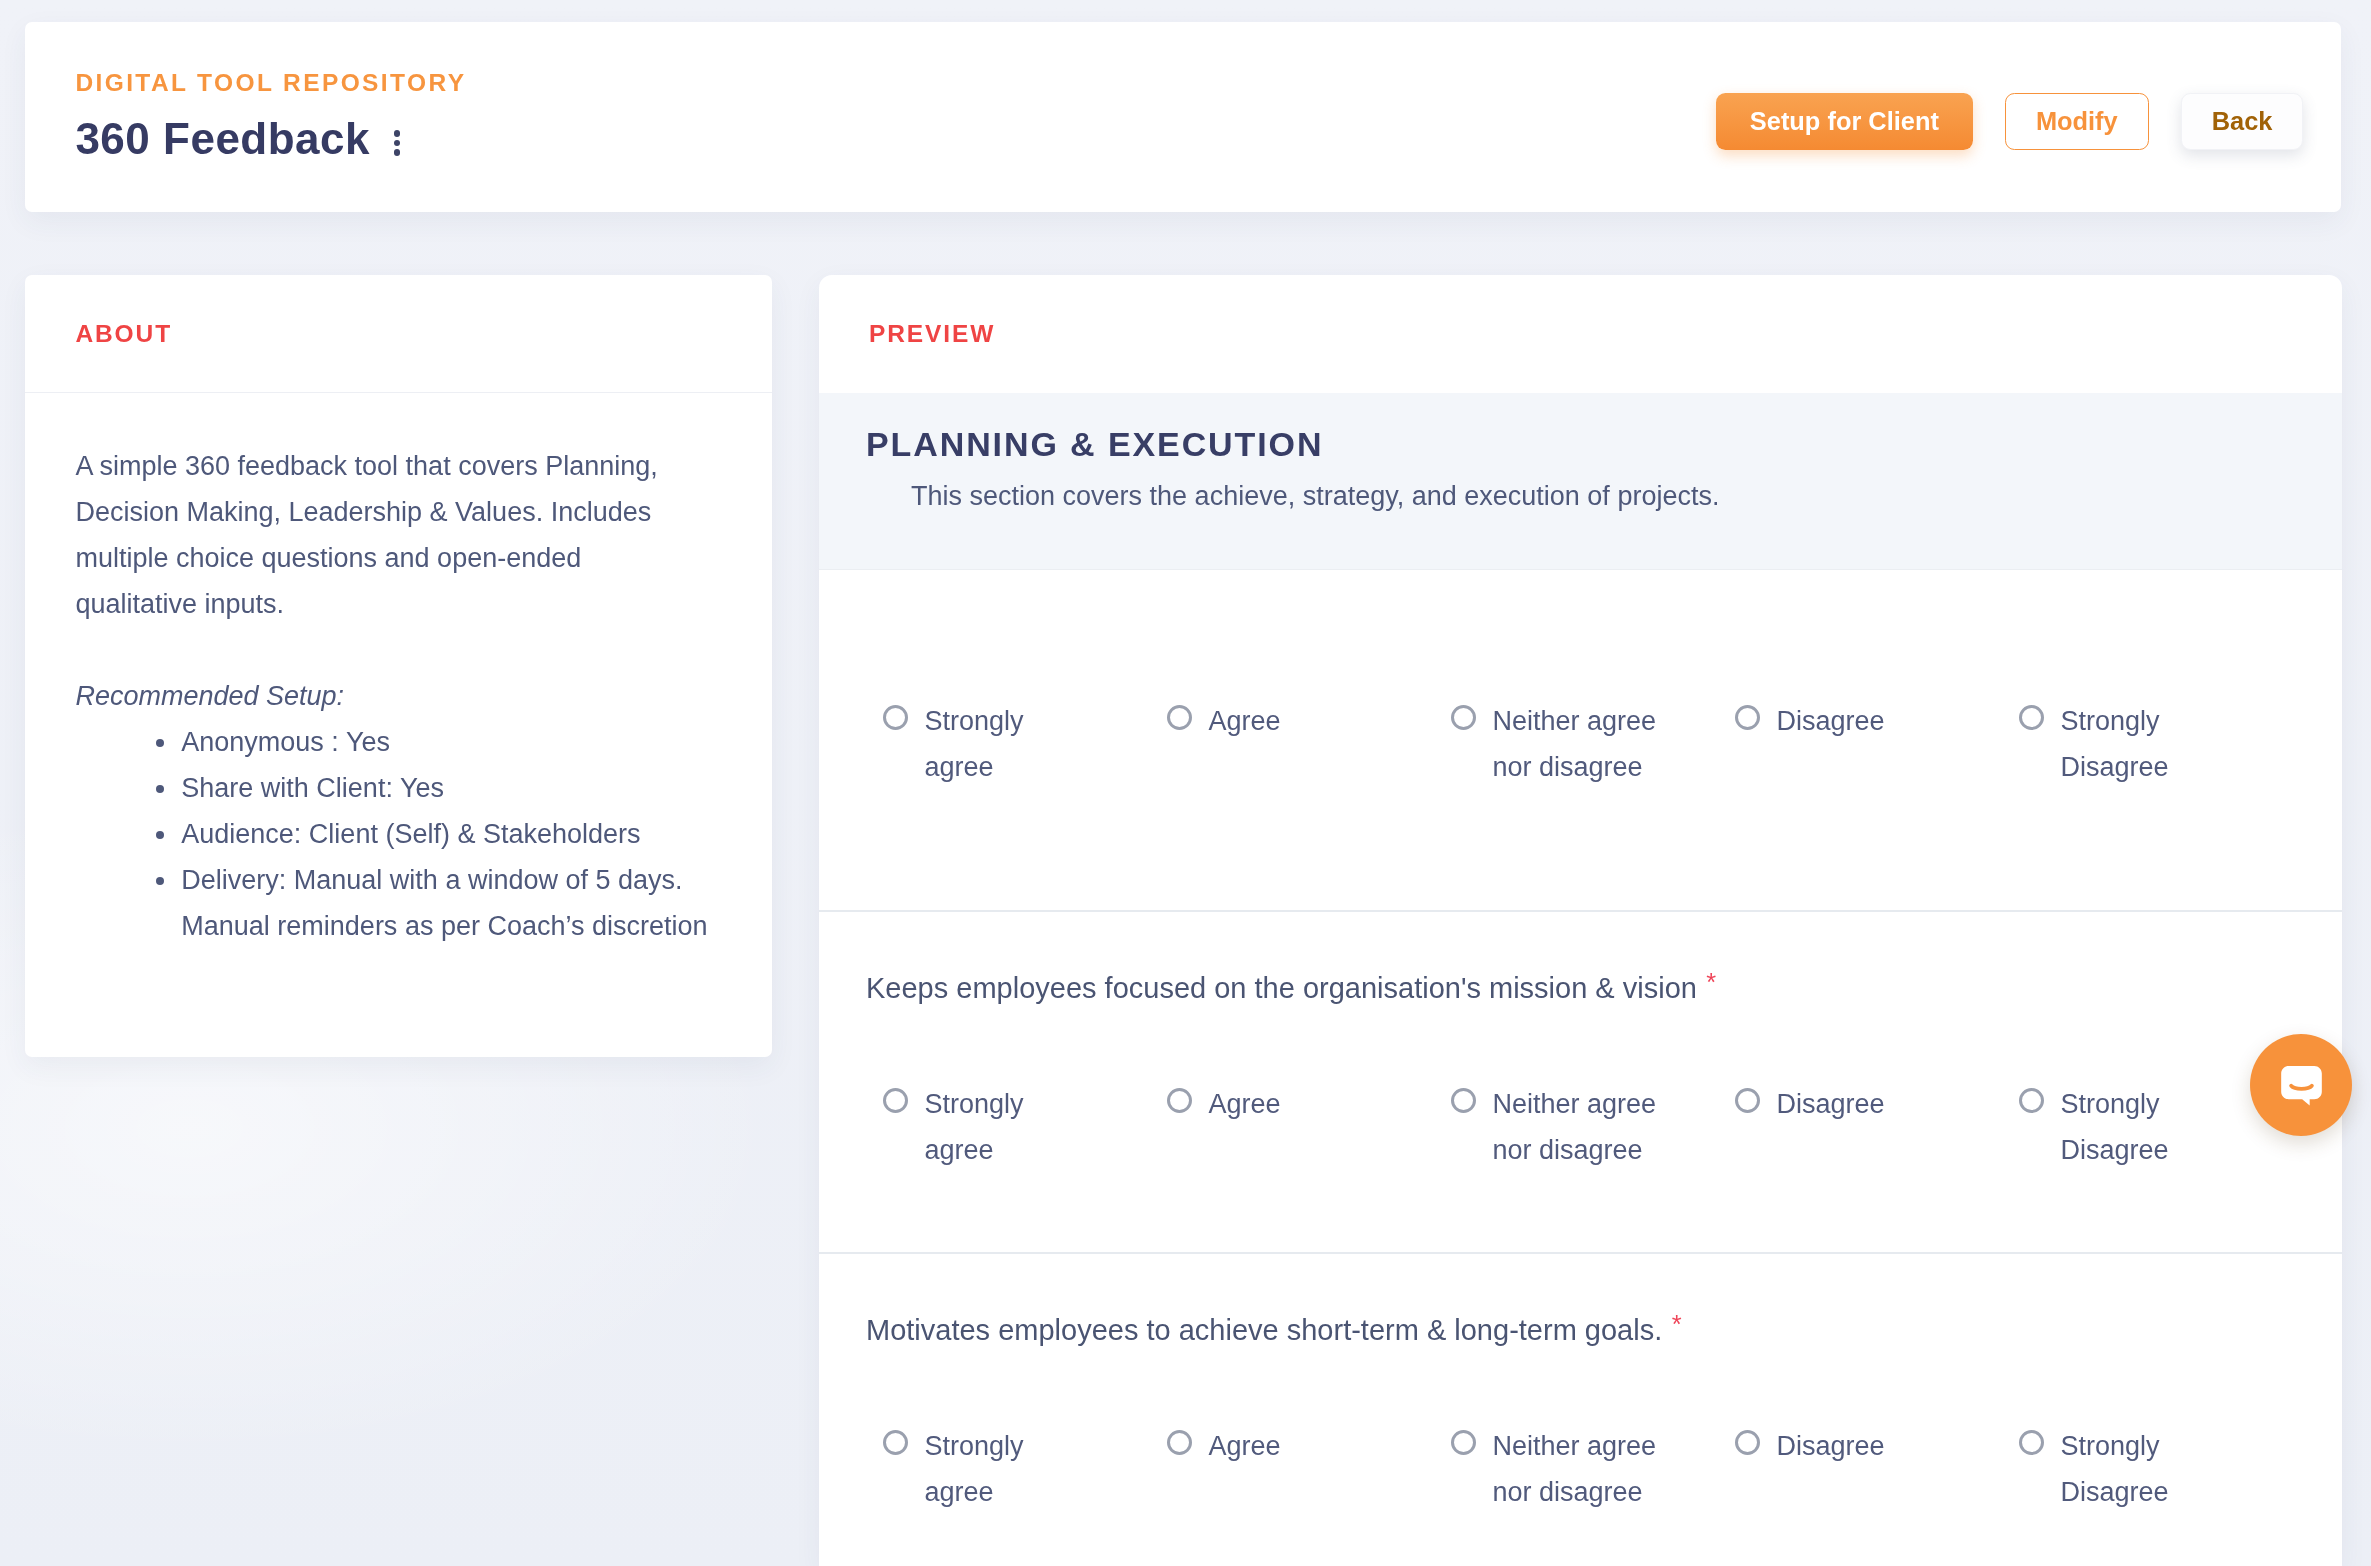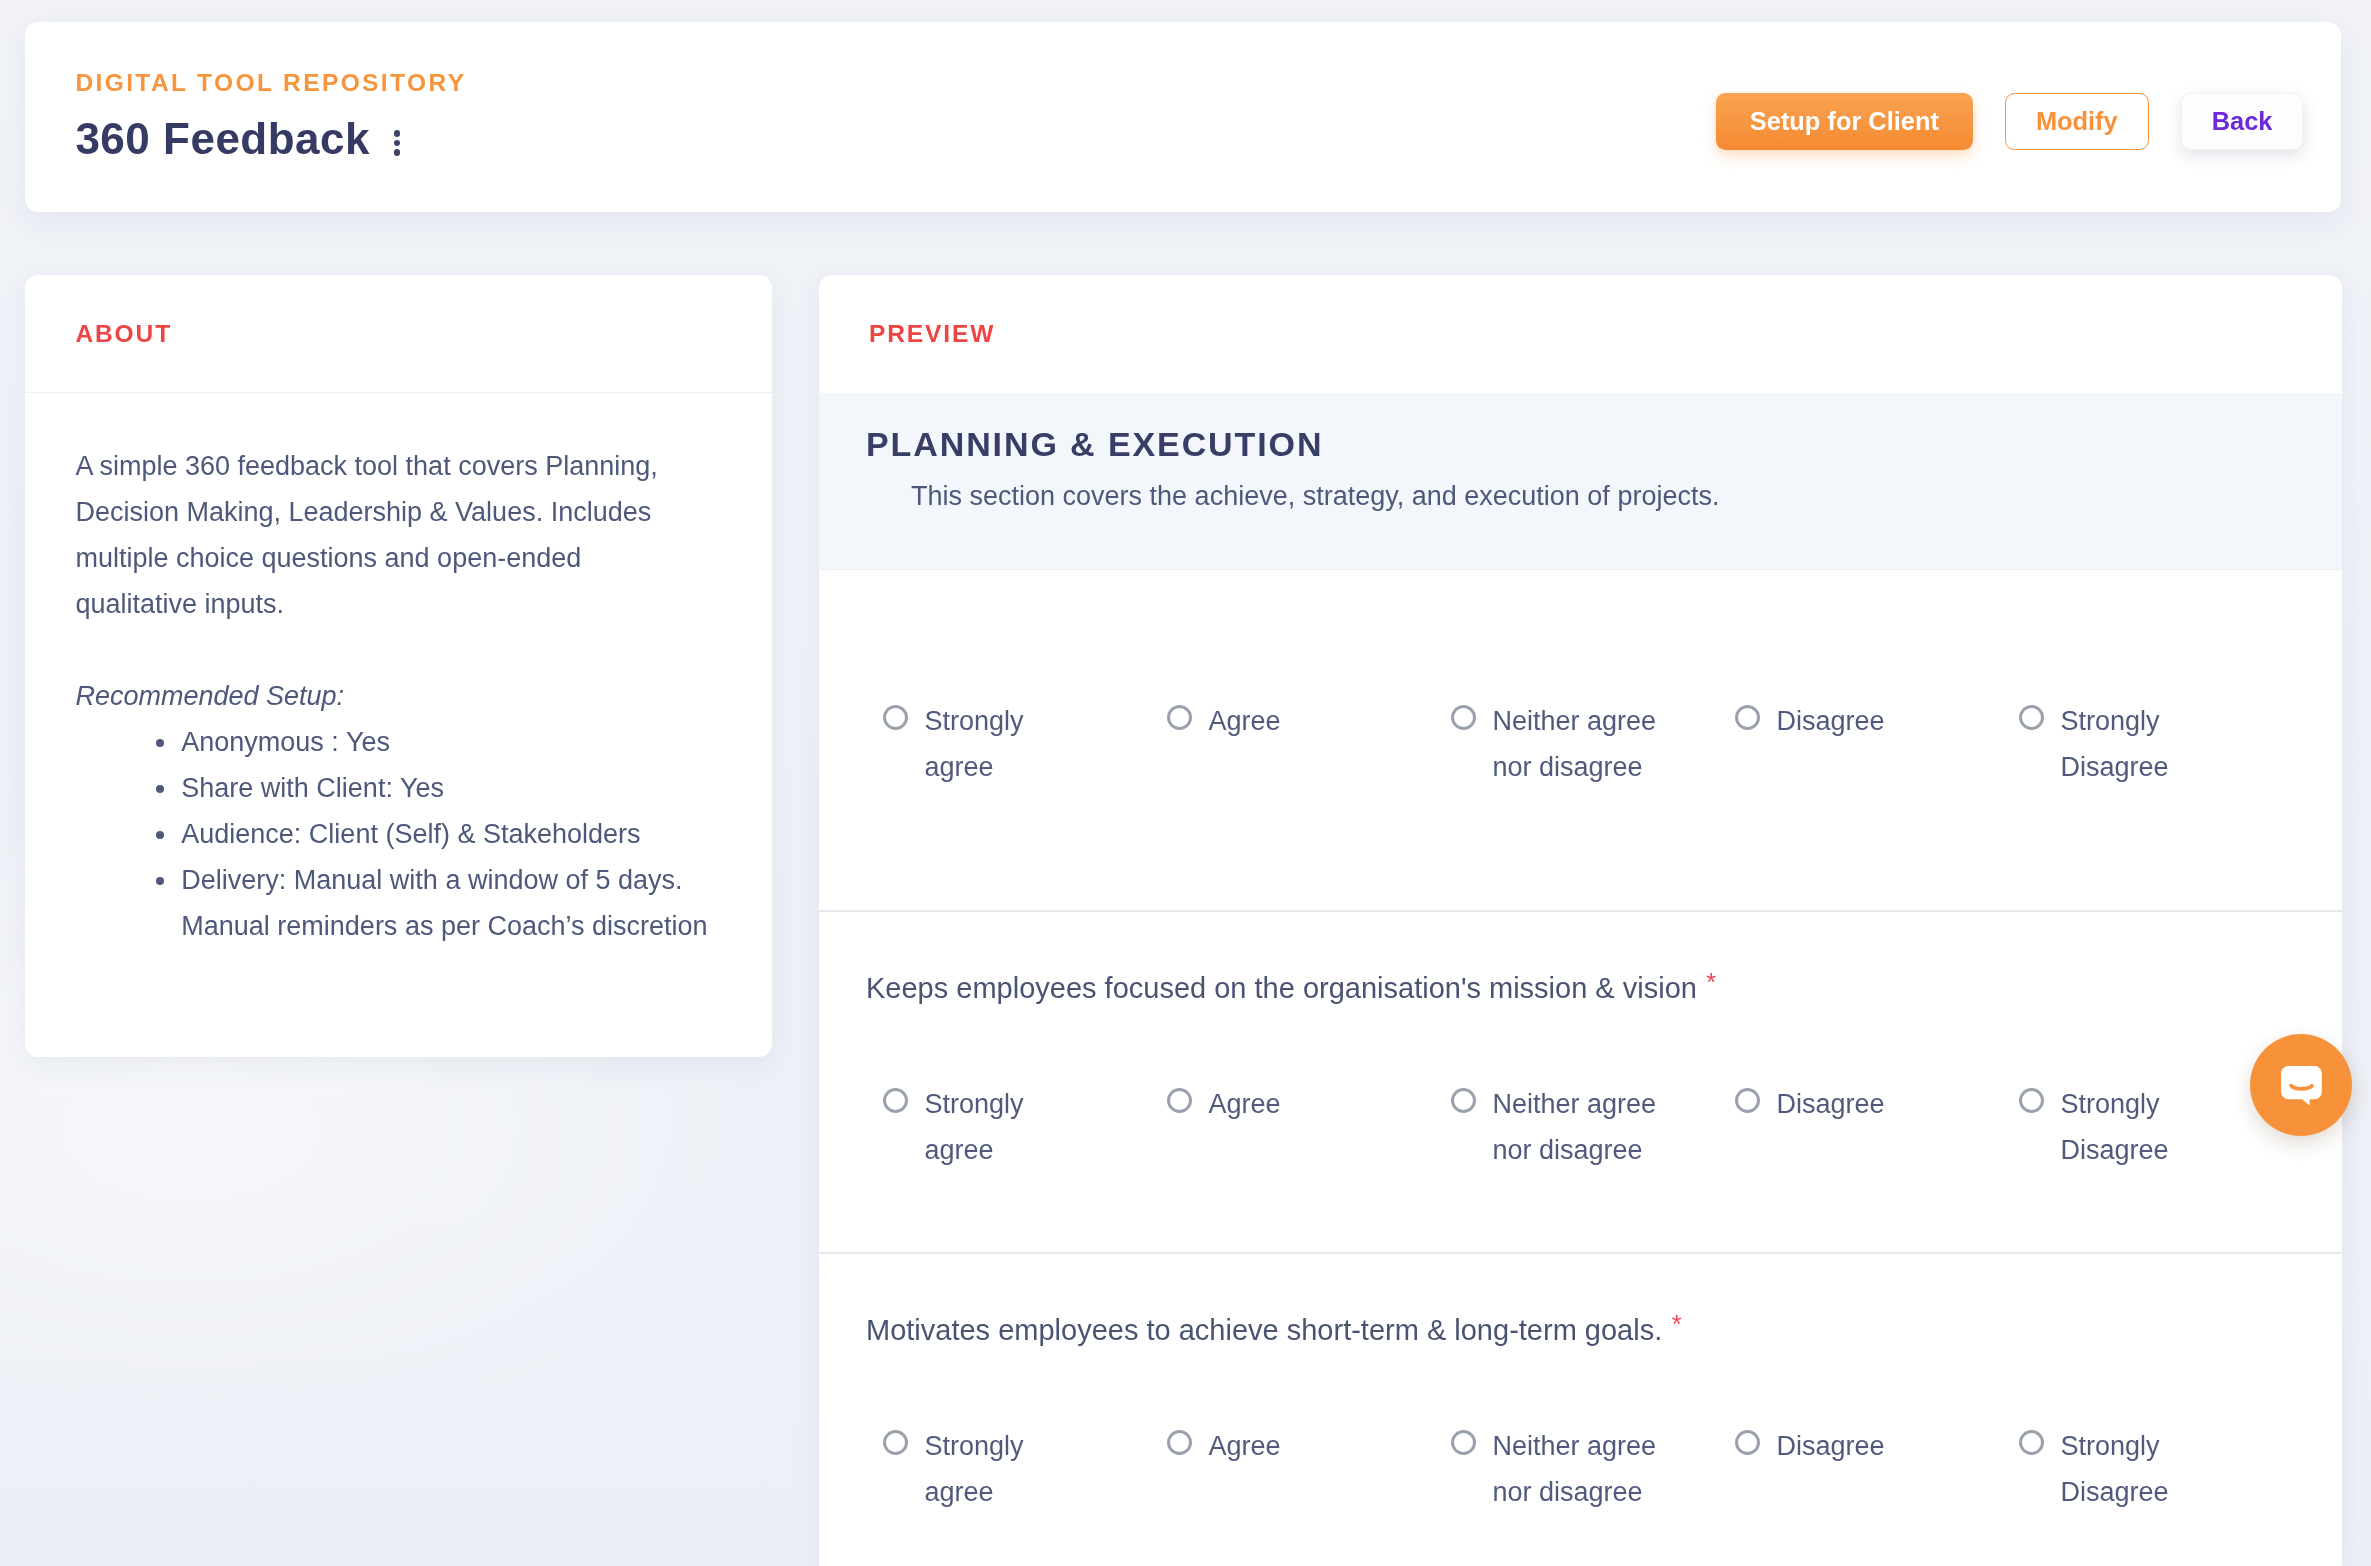--- a/index.html
+++ b/index.html
@@ -6,42 +6,42 @@
   html,body { width:2371px; height:1567px; overflow:hidden; }
   body {
     font-family:"Liberation Sans","DejaVu Sans",sans-serif;
     background:
       radial-gradient(847px 471px at 8% 72%, rgba(255,255,255,.55), rgba(255,255,255,0) 70%),
       linear-gradient(180deg,#F0F2F8 0%,#ECEFF6 100%);
     color:#4E587A;
     position:relative;
   }
   .card {
-    position:absolute; background:#fff; border-radius:13px;
+    position:absolute; background:#fff; border-radius:7px;
     box-shadow:0 9.4px 28px rgba(55,65,100,.06);
   }
 
   
   .header-card { left:25.4px; top:21.7px; width:2316px; height:190px;
     display:flex; align-items:center; justify-content:space-between;
     padding:0 38px 0 50px; }
   .eyebrow { font-size:24.5px; font-weight:700; letter-spacing:2.4px; color:#F7953F; margin-bottom:17px; }
   .title-row { display:flex; align-items:center; gap:16px; }
   .page-title { font-size:44px; font-weight:600; color:#363B63; letter-spacing:0.5px; }
   .kebab { display:flex; flex-direction:column; gap:2.8px; padding:5.6px 7.5px; cursor:pointer; margin-top:7.5px; }
   .kebab i { width:6.6px; height:6.6px; border-radius:50%; background:#3D4467; }
   .btn-row { display:flex; align-items:center; gap:32px; margin-top:9.4px; }
   .btn { height:57px; border-radius:9.4px; font-size:25.4px; font-weight:600;
     display:inline-flex; align-items:center; justify-content:center; cursor:pointer;
     font-family:inherit; border:none; }
   .btn-primary { padding:0 34px; color:#fff;
     background:linear-gradient(180deg,#F9A351,#F58A32);
     box-shadow:0 5.6px 13px rgba(246,146,60,.30); }
   .btn-outline { padding:0 30px; color:#F7923B; background:#fff; border:1.9px solid #F7923B; }
-  .btn-ghost { padding:0 30px; color:#6d28d9; background:#FDFDFE; border:0.9px solid #F1F2F6;
+  .btn-ghost { padding:0 30px; color:#a16207; background:#FDFDFE; border:0.9px solid #F1F2F6;
     box-shadow:0 5.6px 15px rgba(70,80,110,.16);text-align:center; }
 
   
   .card-head { height:118px; display:flex; align-items:center; padding:0 50px;
     font-size:24.5px; font-weight:700; letter-spacing:1.9px; color:#ef4444; }
 
   
   .about-card { left:25.4px; top:275px; width:747px; height:782px; }
   .about-card .card-head { border-bottom:1.9px solid #EDEFF4; }
   .about-body { padding:50px 38px 0 50px; font-size:27px; line-height:46px; color:#4E587A; }

